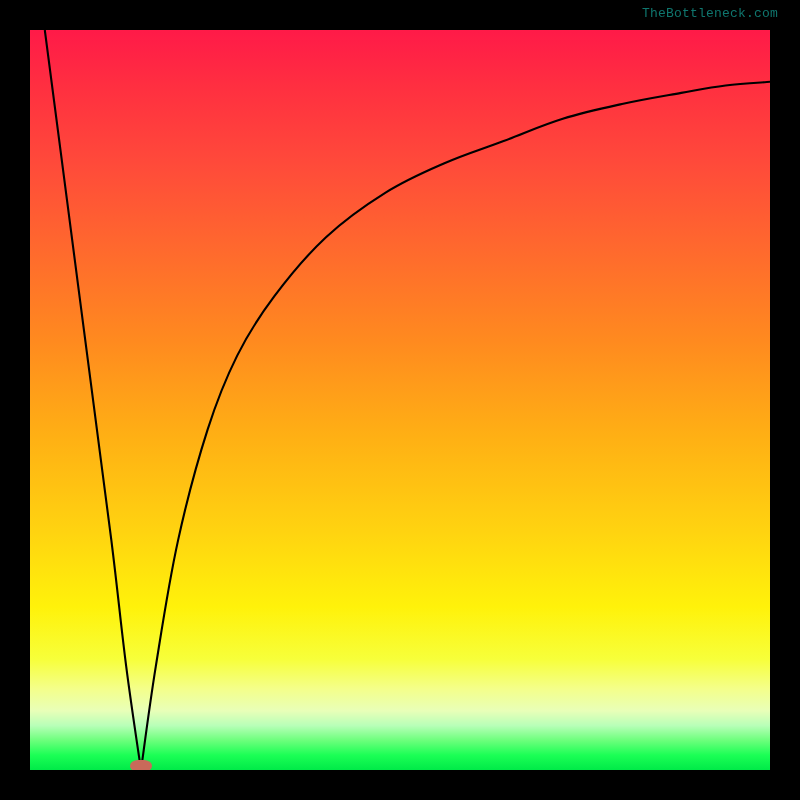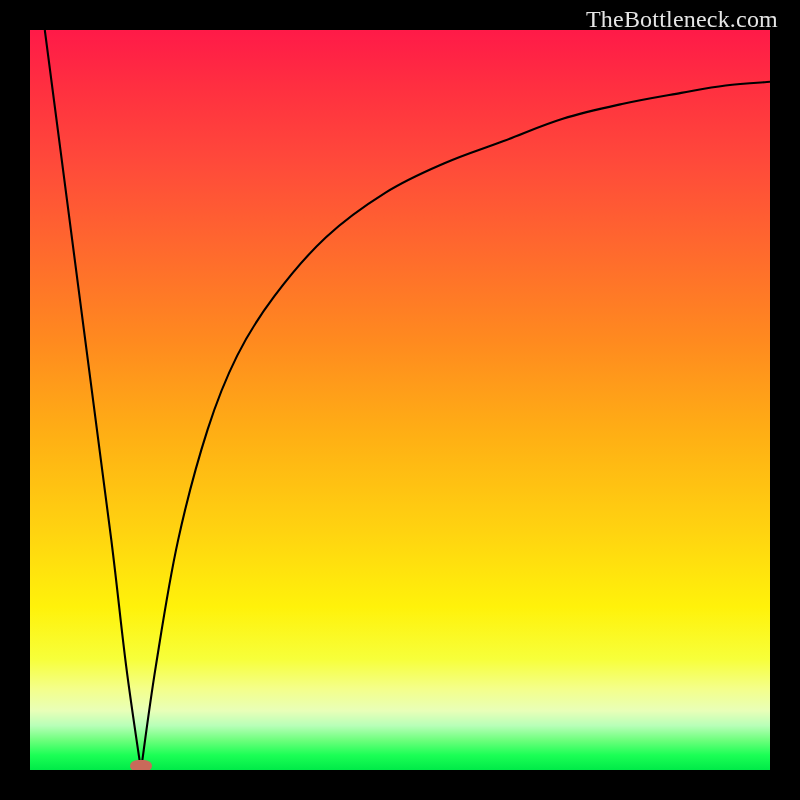--- a/index.html
+++ b/index.html
@@ -49,24 +49,24 @@
     );
   }
   .curve-svg {
     position: absolute;
     inset: 0;
   }
   .watermark {
     position: absolute;
     top: 6px;
     right: 22px;
-    color: #e5e5e5;
-    font-size: 24px;
+    color: #0f766e;
+    font-size: 13px;
     user-select: none;
-    font-family: Liberation Serif, serif;
+    font-family: Liberation Mono, monospace;
     letter-spacing: 0.2px;
   }
   .min-marker {
     position: absolute;
     width: 22px;
     height: 12px;
     background: #c96a5a;
     border-radius: 8px / 6px;
     transform: translate(-50%, -50%);
   }

